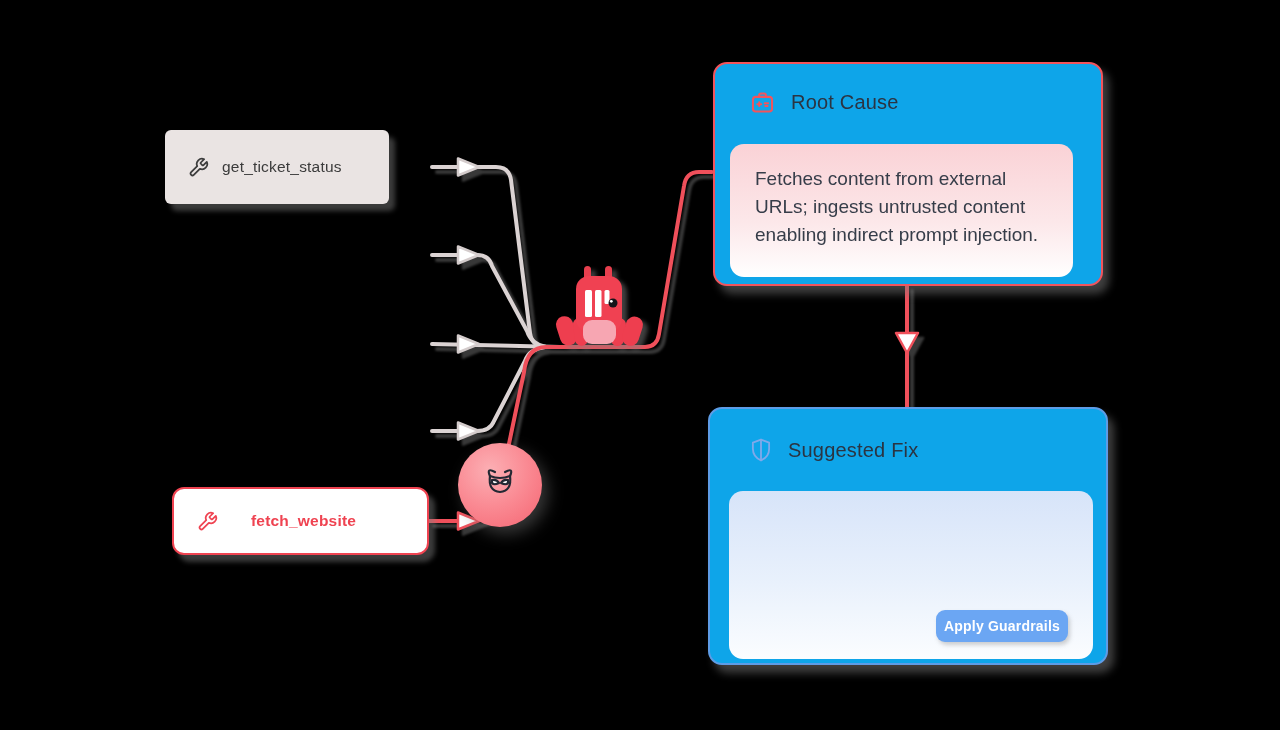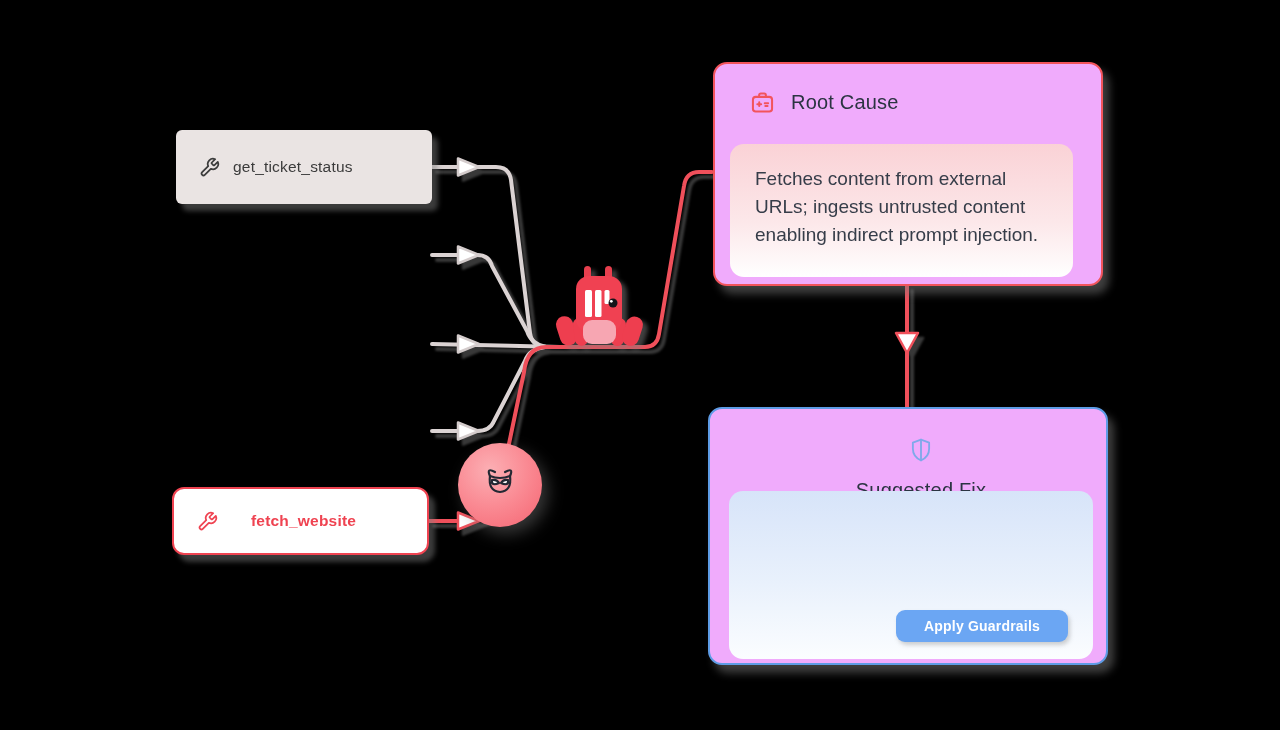--- a/index.html
+++ b/index.html
@@ -9,21 +9,21 @@
   }
   
   svg.connectors{position:absolute;left:0;top:0;z-index:3;
     filter:drop-shadow(5px 5px 1px rgba(125,125,125,.45));}
   .gray-line{stroke:#DBD3D3;stroke-width:4;fill:none;stroke-linecap:round;stroke-linejoin:round;}
   .red-line{stroke:#F0505B;stroke-width:4;fill:none;stroke-linecap:round;stroke-linejoin:round;}
   .arrow-gray{fill:#fff;stroke:#D4CCCC;stroke-width:2.5;stroke-linejoin:round;}
   .arrow-red{fill:#fff;stroke:#F0505B;stroke-width:2.5;stroke-linejoin:round;}
   
   .tool{
-    position:absolute;left:176px;width:256px;height:74px;border-radius:6px;
+    position:absolute;left:165px;width:224px;height:74px;border-radius:6px;
     background:#EAE4E3;display:flex;align-items:center;gap:13px;padding-left:23px;
     box-sizing:border-box;z-index:4;
     box-shadow:6px 7px 5px rgba(130,130,130,.45);
   }
   .tool .t-icon{width:21px;height:21px;color:#3C3C3C;flex:none;display:flex;}
   .tool .t-label{font-size:15.5px;color:#3B3B3B;font-weight:500;letter-spacing:.2px;}
   .tool.danger{
     left:172px;width:257px;height:68px;border-radius:12px;background:#fff;
     border:2.5px solid #EF4351;
   }
@@ -33,43 +33,43 @@
   .attacker{
     position:absolute;left:458px;top:443px;width:84px;height:84px;border-radius:50%;
     background:radial-gradient(circle at 38% 32%, #FCAFB4 0%, #FA8A93 48%, #F56471 100%);
     z-index:5;display:flex;align-items:center;justify-content:center;
     filter:drop-shadow(6px 7px 8px rgba(120,120,120,.45));
   }
   
   .mascot{position:absolute;left:552px;top:254px;z-index:6;
     filter:drop-shadow(5px 4px 2px rgba(125,125,125,.5));}
   
-  .card{position:absolute;background:#f0abfc;border-radius:14px;box-sizing:border-box;z-index:4;
+  .card{position:absolute;background:#0ea5e9;border-radius:14px;box-sizing:border-box;z-index:4;
     box-shadow:6px 8px 8px rgba(125,125,125,.5);}
   .card-header{display:flex;align-items:center;}
   .card-title{font-size:20px;color:#2B3442;font-weight:500;letter-spacing:.2px;}
   .root-cause{left:713px;top:62px;width:390px;height:224px;border:2px solid #F2545C;}
   .root-cause .card-header{padding:25px 0 0 34px;gap:15px;}
   .rc-panel{
     position:absolute;left:15px;right:28px;top:80px;height:133px;border-radius:14px;
     background:linear-gradient(180deg,#FAD2D6 0%,#FCE8EA 60%,#FFFFFF 100%);
     box-sizing:border-box;padding:21px 24px 0 25px;
   }
   .panel-text{font-size:19px;line-height:28px;color:#363D49;white-space:pre-line;}
   .suggested-fix{left:708px;top:407px;width:400px;height:258px;border:2px solid #5E9CE6;}
-  .suggested-fix .card-header{padding:26px 12px 0 38px;gap:14px;flex-direction:column;}
+  .suggested-fix .card-header{padding:26px 12px 0 38px;gap:14px;}
   .sf-panel{
     position:absolute;left:19px;right:13px;top:82px;height:168px;border-radius:14px;
     background:linear-gradient(180deg,#D7E4F9 0%,#E9F1FC 55%,#FBFDFF 100%);
     box-sizing:border-box;padding:24px 20px 0 20px;
   }
   .apply-btn{
     position:absolute;right:25px;bottom:17px;background:#6BA6F3;color:#fff;border:none;
     font-family:"Liberation Sans",sans-serif;font-size:14px;font-weight:700;
-    padding:8px 28px;border-radius:9px;cursor:pointer;letter-spacing:.2px;
+    padding:8px 8px;border-radius:9px;cursor:pointer;letter-spacing:.2px;
     box-shadow:2px 3px 4px rgba(120,120,120,.35);
   }
 </style>
 </head>
 <body>
 
 <div class="canvas">
 
   <svg class="connectors" width="1280" height="730" viewBox="0 0 1280 730">
     <path class="gray-line" d="M432 167 H496 Q509 167 511 180 L530 333 Q532 347 547 347"></path>

